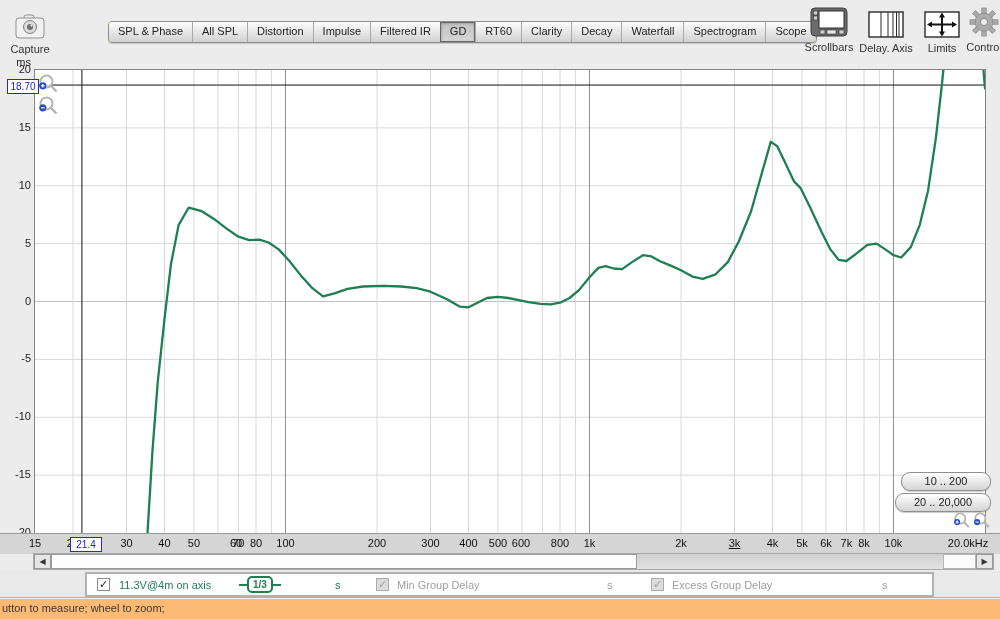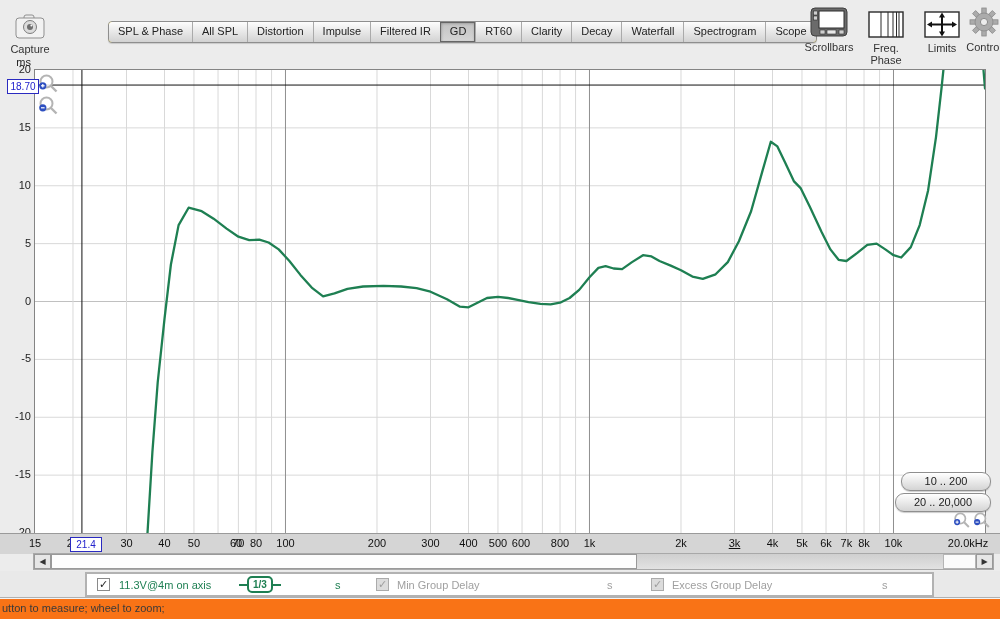--- a/index.html
+++ b/index.html
@@ -94,21 +94,21 @@
   #smooth-box{height:13px;line-height:13px;padding:0 4px;border:2px solid #1e7f52;border-radius:5px;color:#1e7f52;font-size:10px;font-weight:bold;background:#fff;}
   #unit-1{left:248px;}
   #cb-min{left:289px;}
   #min-label{left:310px;}
   #unit-2{left:520px;}
   #cb-excess{left:564px;}
   #excess-label{left:585px;}
   #unit-3{left:795px;}
 
   
-  #status-bar{left:0;top:597px;width:1000px;height:22px;background:#f97316;border-top:1px solid #b0b0b0;box-shadow:inset 0 1px 0 #f3f3f3;}
+  #status-bar{left:0;top:597px;width:1000px;height:22px;background:#fdba74;border-top:1px solid #b0b0b0;box-shadow:inset 0 1px 0 #f3f3f3;}
   #status-text{position:absolute;left:2px;top:4px;color:#3a3a3a;}
 </style>
 </head>
 <body>
 
 <div class="abs" id="capture">
   <svg width="32" height="26" viewBox="0 0 32 26">
     <rect x="10" y="1" width="10" height="6" rx="2" fill="#ededed" stroke="#8f8f8f"></rect>
     <rect x="2" y="4" width="28" height="20" rx="3" fill="#f2f2f2" stroke="#8f8f8f"></rect>
     <circle cx="16" cy="13" r="6.5" fill="#dcdcdc" stroke="#7d7d7d"></circle>
@@ -148,21 +148,21 @@
 
 <div class="abs tool" id="tool-freqaxis">
   <svg width="36" height="27" viewBox="0 0 36 27">
     <rect x="1" y="1" width="34" height="25" fill="#ffffff" stroke="#2a2a2a" stroke-width="1.4"></rect>
     <line x1="13" y1="1" x2="13" y2="26" stroke="#2a2a2a"></line>
     <line x1="20" y1="1" x2="20" y2="26" stroke="#2a2a2a"></line>
     <line x1="25" y1="1" x2="25" y2="26" stroke="#2a2a2a"></line>
     <line x1="28.5" y1="1" x2="28.5" y2="26" stroke="#2a2a2a"></line>
     <line x1="31" y1="1" x2="31" y2="26" stroke="#2a2a2a"></line>
   </svg>
-  <div class="t-label">Freq. Phase</div>
+  <div class="t-label">Delay. Axis</div>
 </div>
 
 <div class="abs tool" id="tool-limits">
   <svg width="36" height="27" viewBox="0 0 36 27">
     <rect x="1" y="1" width="34" height="25" fill="#ffffff" stroke="#2a2a2a" stroke-width="1.4"></rect>
     <line x1="6" y1="13.5" x2="30" y2="13.5" stroke="#111" stroke-width="2"></line>
     <line x1="18" y1="3" x2="18" y2="24" stroke="#111" stroke-width="2"></line>
     <polygon points="3,13.5 8,10.5 8,16.5" fill="#111"></polygon>
     <polygon points="33,13.5 28,10.5 28,16.5" fill="#111"></polygon>
     <polygon points="18,1.5 15,6.5 21,6.5" fill="#111"></polygon>

